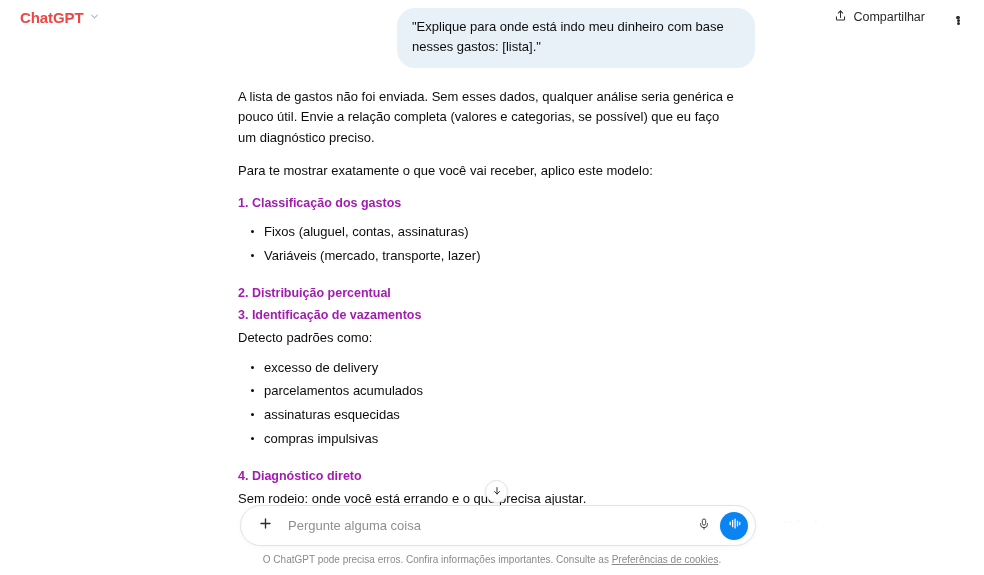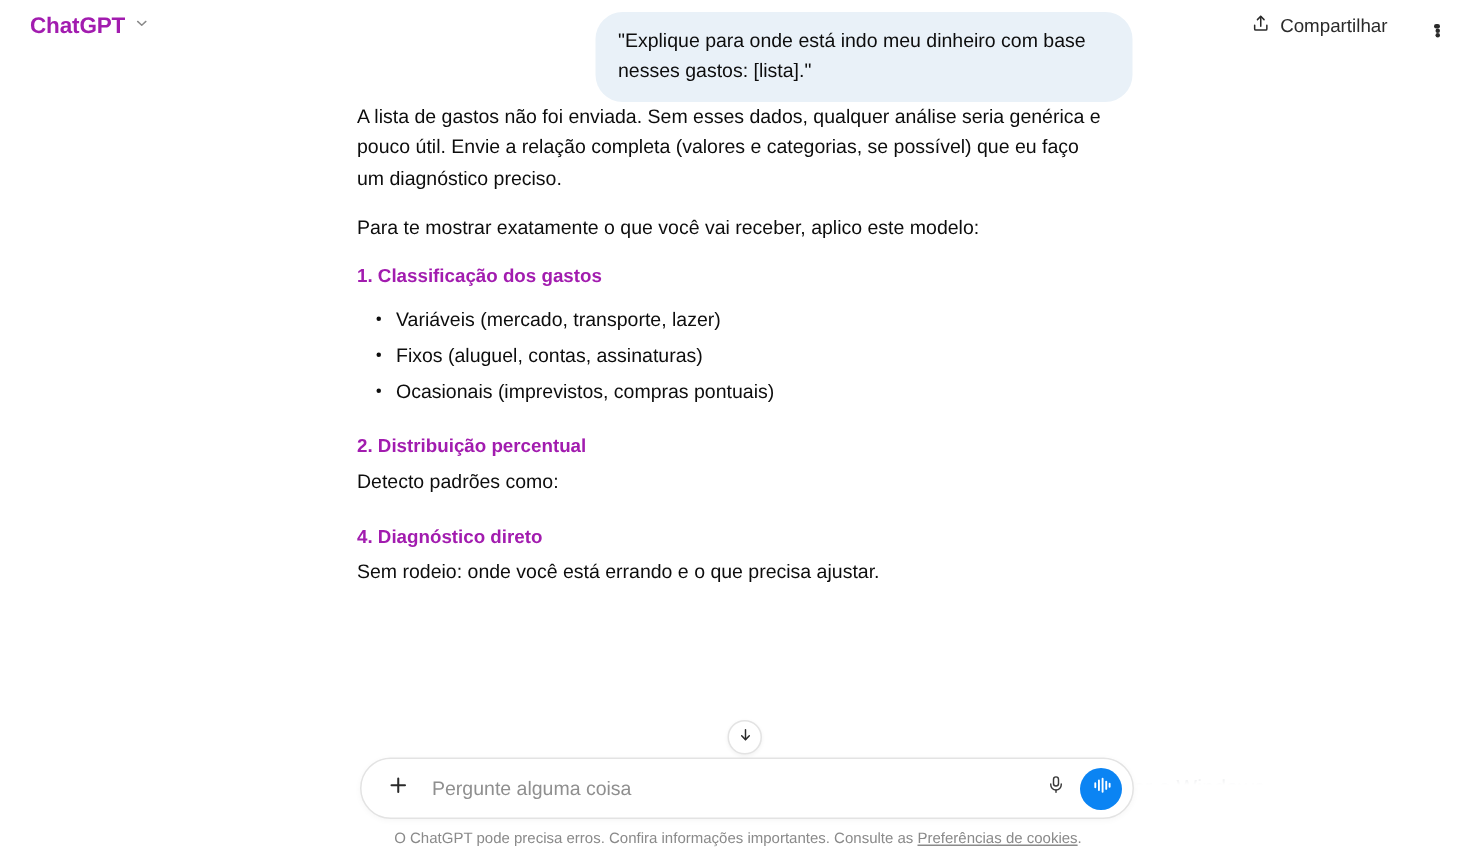--- a/index.html
+++ b/index.html
@@ -35,21 +35,21 @@
     align-items: center;
     gap: 6px;
     cursor: pointer;
     padding: 3px 6px 3px 2px;
     border-radius: 8px;
   }
   .brand-label {
     font-size: 15px;
     font-weight: 600;
     letter-spacing: -0.1px;
-    color: #a21caf;
+    color: #ef4444;
   }
   .chev { display: block; }
 
   .topbar-right {
     margin-left: auto;
     display: flex;
     align-items: center;
     gap: 10px;
   }
   .share-btn {
@@ -134,21 +134,21 @@
   .assistant li::before {
     content: "";
     position: absolute;
     left: 13px;
     top: 8px;
     width: 3px;
     height: 3px;
     border-radius: 50%;
     background: #0d0d0d;
   }
-  .assistant .lead { }
+  .assistant .lead { margin-top: 19px; }
 
   
   .scroll-btn {
     position: absolute;
     left: 485px;
     top: 480px;
     width: 23px;
     height: 23px;
     border-radius: 50%;
     background: #ffffff;
@@ -296,28 +296,34 @@
     <div class="bubble">"Explique para onde está indo meu dinheiro com base nesses gastos: [lista]."</div>
   </div>
 
   <div class="assistant">
 
     <p class="lead">A lista de gastos não foi enviada. Sem esses dados, qualquer análise seria genérica e pouco útil. Envie a relação completa (valores e categorias, se possível) que eu faço um diagnóstico preciso.</p>
     <p>Para te mostrar exatamente o que você vai receber, aplico este modelo:</p>
 
     <h3>1. Classificação dos gastos</h3>
     <ul class="gap-top">
+      <li>Fixos (aluguel, contas, assinaturas)</li>
       <li>Variáveis (mercado, transporte, lazer)</li>
-      <li>Fixos (aluguel, contas, assinaturas)</li>
-      <li>Ocasionais (imprevistos, compras pontuais)</li>
     </ul>
 
     <h3 class="spaced">2. Distribuição percentual</h3>
 
+    <h3>3. Identificação de vazamentos</h3>
     <p class="tight">Detecto padrões como:</p>
+    <ul>
+      <li>excesso de delivery</li>
+      <li>parcelamentos acumulados</li>
+      <li>assinaturas esquecidas</li>
+      <li>compras impulsivas</li>
+    </ul>
 
     <h3 class="spaced">4. Diagnóstico direto</h3>
     <p>Sem rodeio: onde você está errando e o que precisa ajustar.</p>
 
   </div>
 </div>
 
 <div class="scroll-btn">
   <span>
     <svg width="12" height="12" viewBox="0 0 16 16" fill="none">

